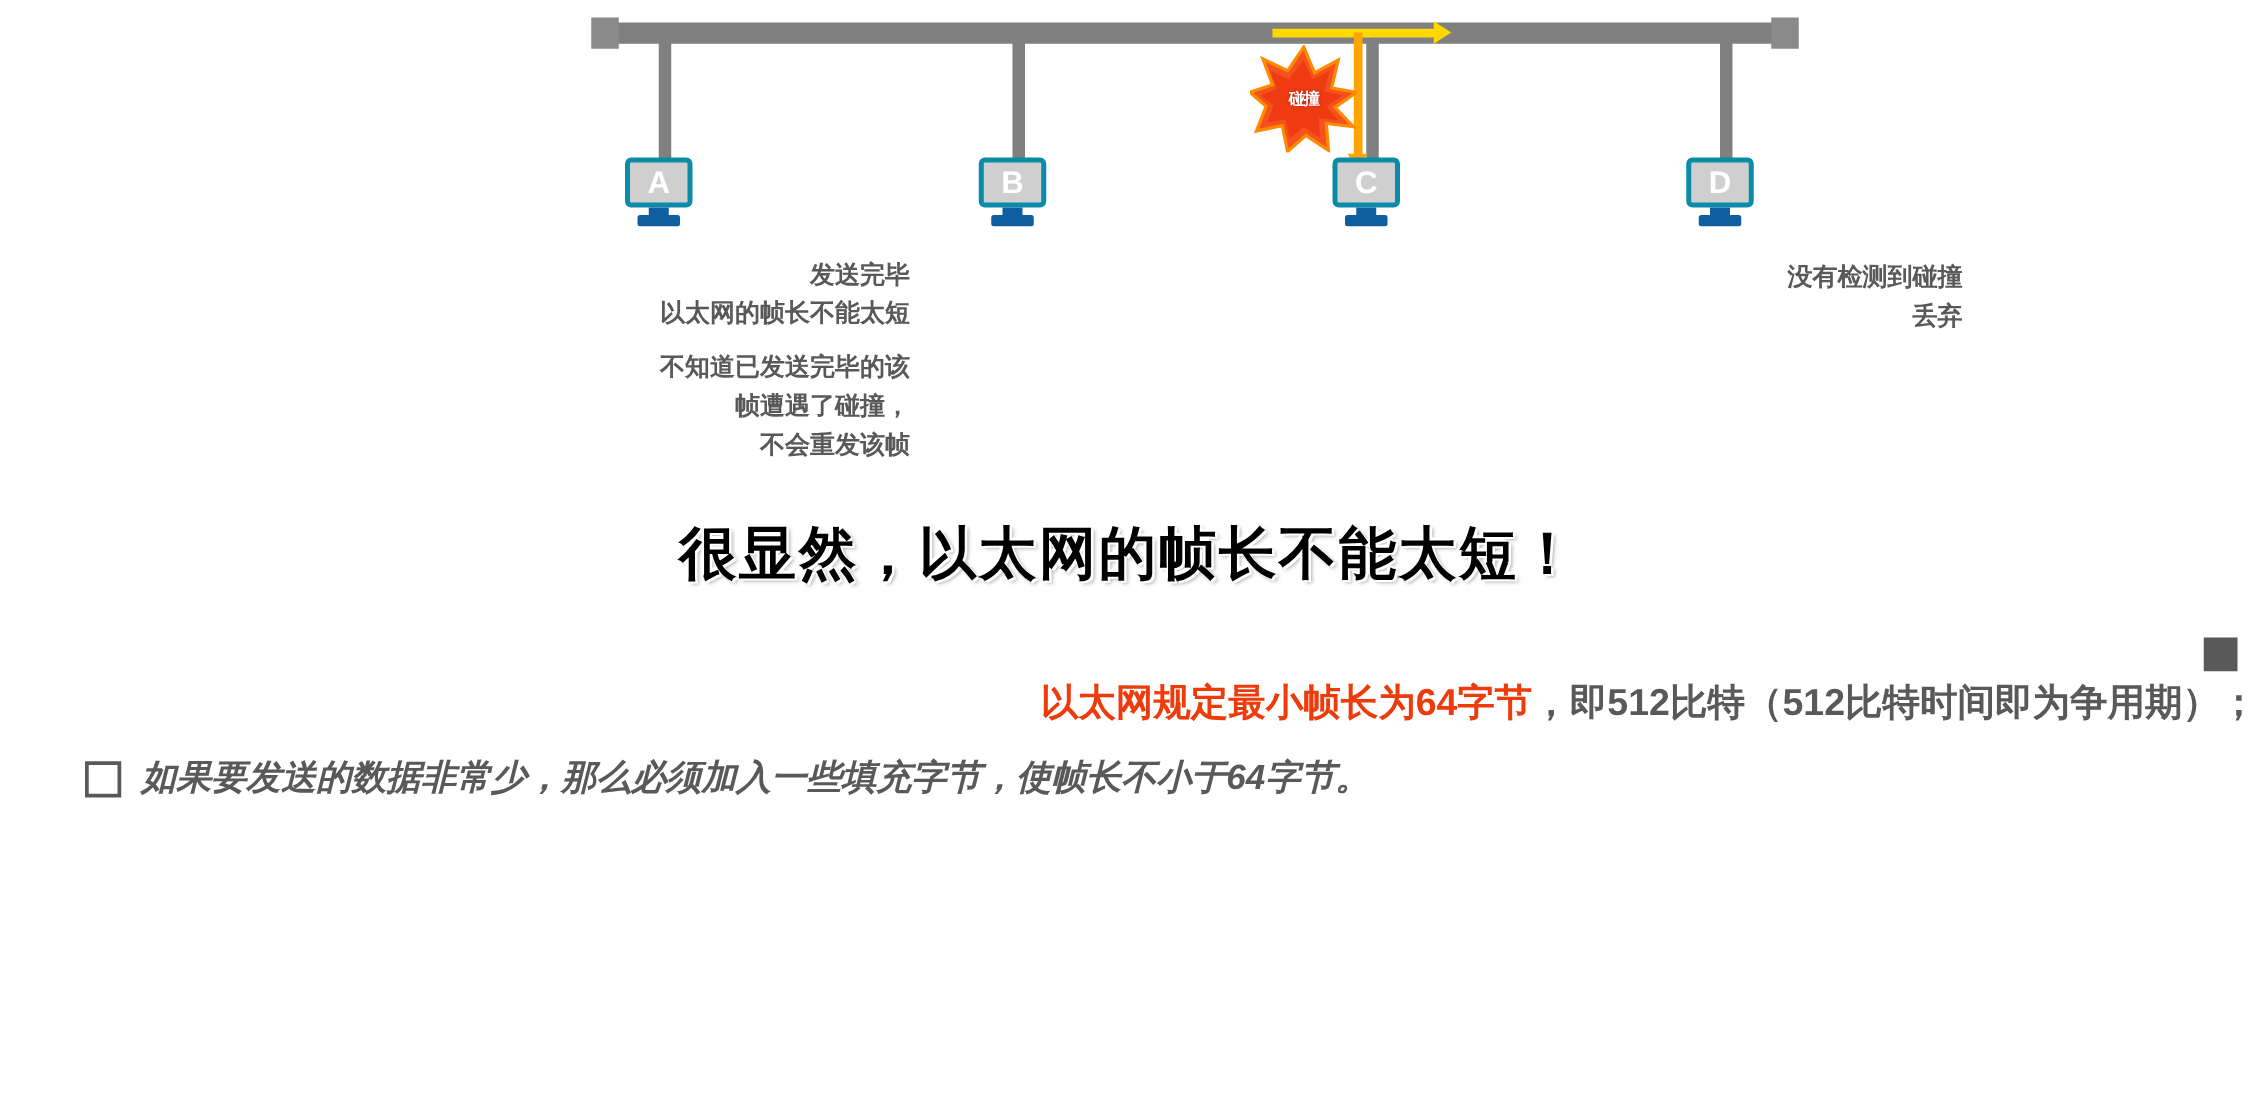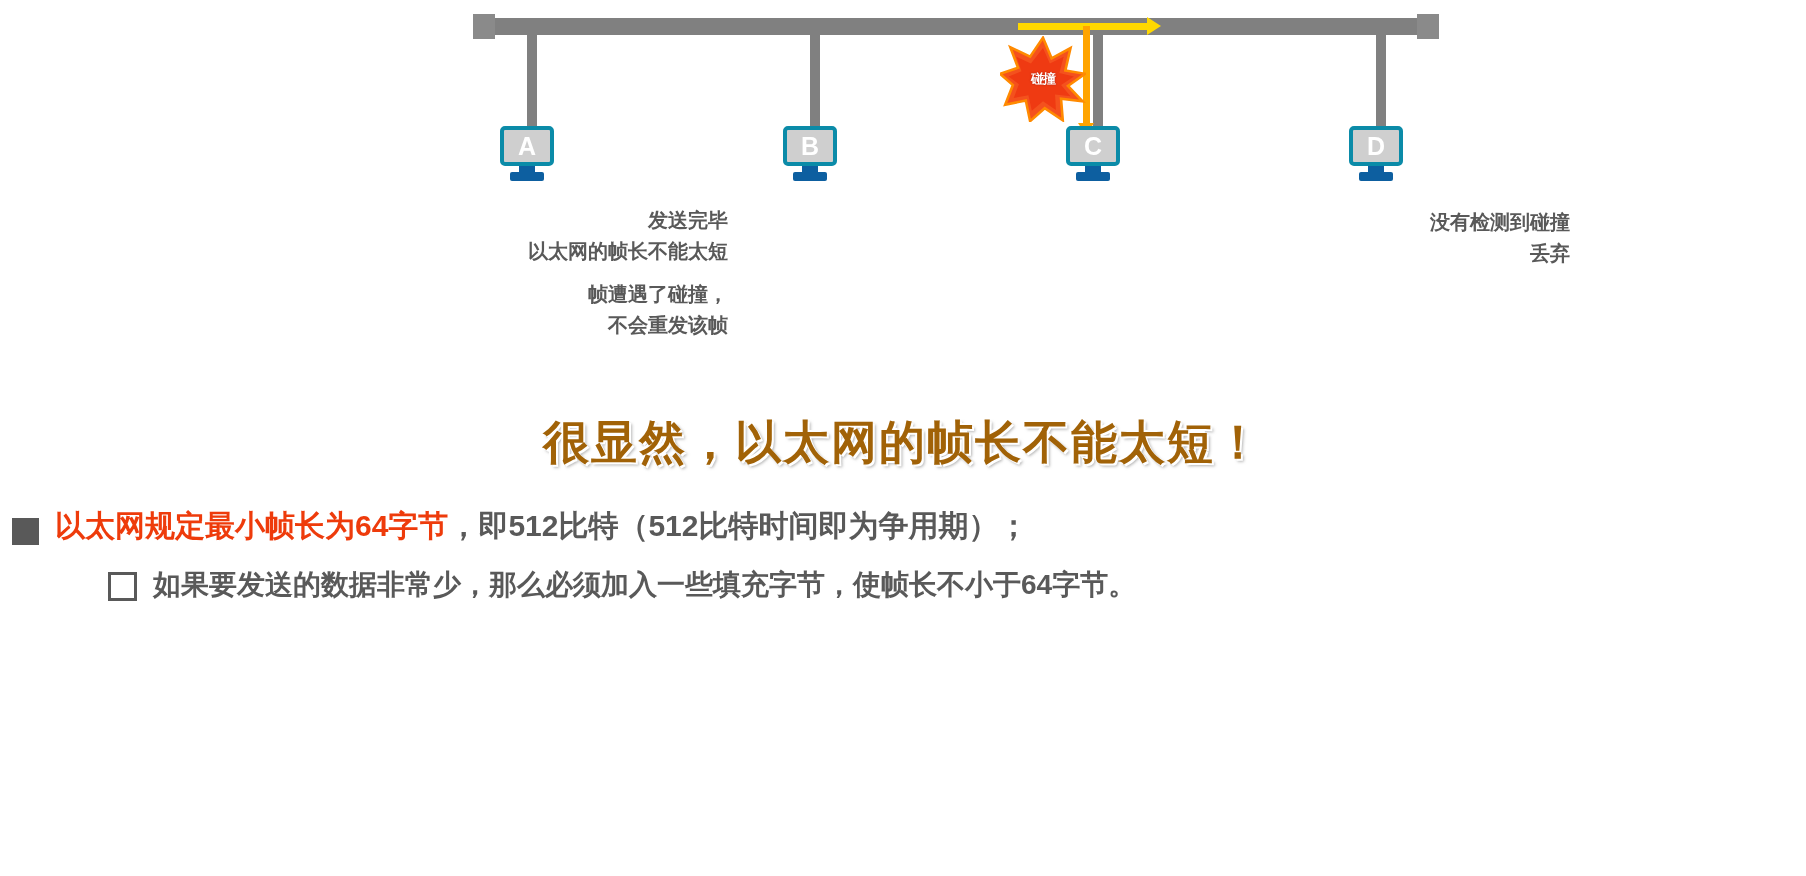--- a/index.html
+++ b/index.html
@@ -150,62 +150,64 @@
   
   #headline {
     position: absolute;
     left: 0;
     top: 412px;
     width: 1806px;
     text-align: center;
     font-size: 46px;
     font-weight: bold;
     letter-spacing: 2px;
-    color: #a16207;
+    color: #000000;
     text-shadow:
        2px 2px 0 #ffffff,
       -2px -2px 0 #ffffff,
        3px 3px 3px rgba(120,120,120,.55);
     font-family: "Liberation Sans", "DejaVu Sans", sans-serif;
   }
 
   
   #body-list {
     position: absolute;
     left: 0;
     top: 500px;
     width: 1806px;
   }
   .bullet-l1 {
     display: flex;
-    align-items: center;
+    align-items: flex-end;
     padding: 0 0 0 12px;
     margin-bottom: 8px;
+    flex-direction: column;
   }
   .marker-square {
     flex: 0 0 auto;
     width: 27px;
     height: 27px;
     background: #595959;
     margin-top: 10px;
     margin-right: 16px;
   }
   .bullet-l1 .txt {
     font-size: 30px;
     font-weight: bold;
     color: #595959;
     line-height: 52px;
     font-family: "Liberation Sans", "DejaVu Sans", sans-serif;
   }
 
   .bullet-l2 {
     display: flex;
     align-items: flex-start;
-    padding: 0 0 0 108px;
+    padding: 0 0 0 68px;
     margin-bottom: 10px;
+    font-style: italic;
   }
   .marker-hollow {
     flex: 0 0 auto;
     width: 23px;
     height: 23px;
     border: 3px solid #595959;
     background: #ffffff;
     margin-top: 12px;
     margin-right: 16px;
   }
@@ -270,20 +272,21 @@
   <div class="host" style="left:1349px; top:126px;">
     <div class="screen">D</div>
     <div class="neck"></div>
     <div class="base"></div>
   </div>
 
   <div class="caption" style="left:328px; top:205px; width:400px;">
     <div>发送完毕</div>
     <div>以太网的帧长不能太短</div>
     <div style="height:12px"></div>
+    <div>不知道已发送完毕的该</div>
     <div>帧遭遇了碰撞，</div>
     <div>不会重发该帧</div>
   </div>
 
   <div class="caption" style="left:1185px; top:207px; width:385px;">
     <div>没有检测到碰撞</div>
     <div>丢弃</div>
   </div>
 </div>
 

